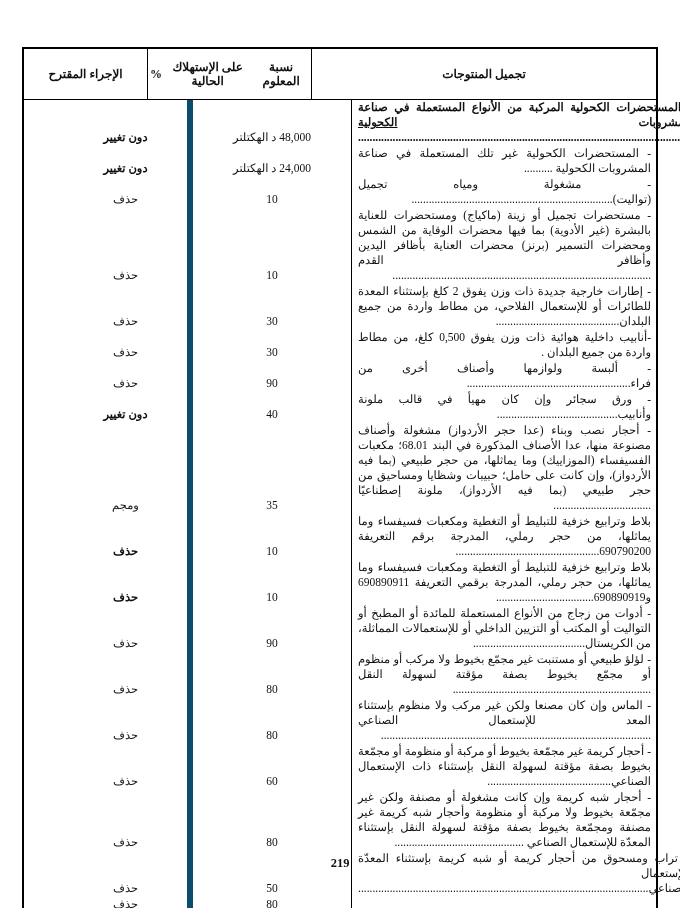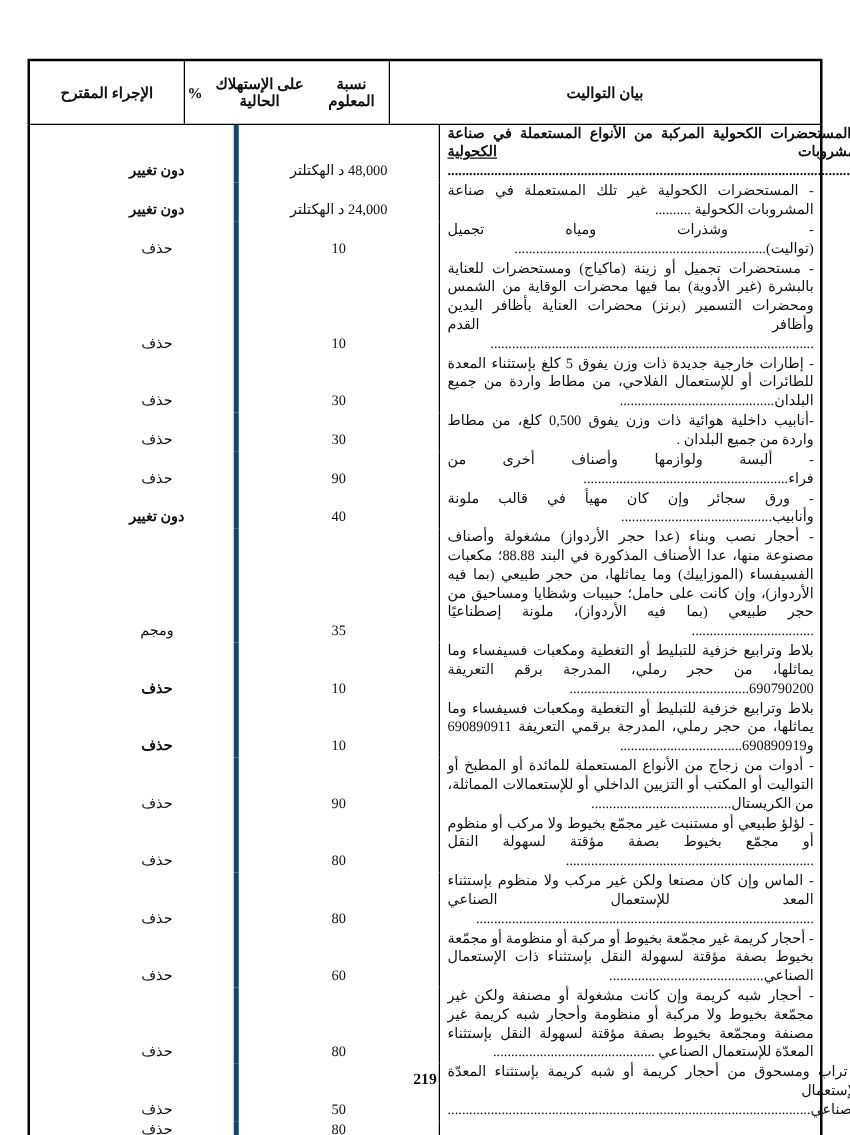--- a/index.html
+++ b/index.html
@@ -43,21 +43,21 @@
   .cell-action{
     width:123px;flex:0 0 auto;
     display:flex;flex-direction:column;justify-content:flex-end;align-items:center;
     font-size:11.5px;line-height:15px;
     direction:rtl;text-align:center;
     padding-bottom:1px;
     margin-left:40px;
   }
   .cell-rate{
     width:165px;flex:0 0 auto;
-    border-left:4px solid #0c4a6e;border-right:1px solid #000;
+    border-left:6px solid #0c4a6e;border-right:1px solid #000;
     display:flex;flex-direction:column;justify-content:flex-end;align-items:center;
     font-size:11.5px;line-height:15px;
     direction:rtl;text-align:left;
     padding-bottom:1px;
   }
   .cell-product{
     flex:1 1 auto;
     direction:rtl;
     text-align:justify;
     font-size:11.5px;
@@ -89,69 +89,69 @@
     <div class="t-header">
       <div class="hcell col-action">
         <span>الإجراء المقترح</span>
       </div>
       <div class="hcell col-rate">
         <span>نسبة المعلوم</span>
         <span>على الإستهلاك الحالية</span>
         <span>%</span>
       </div>
       <div class="hcell col-product">
-        <span>بيان التواليت</span>
+        <span>تجميل المنتوجات</span>
       </div>
     </div>
 
     <div class="t-body">
         <div class="row">
           <div class="cell cell-action b">دون تغيير</div>
           <div class="cell cell-rate">48,000 د الهكتلتر</div>
           <div class="cell cell-product b">- المستحضرات الكحولية المركبة من الأنواع المستعملة في صناعة المشروبات <u>الكحولية</u> ....................................................................................................................</div>
         </div>
         <div class="row">
           <div class="cell cell-action b">دون تغيير</div>
           <div class="cell cell-rate">24,000 د الهكتلتر</div>
           <div class="cell cell-product">- المستحضرات الكحولية غير تلك المستعملة في صناعة المشروبات الكحولية ..........</div>
         </div>
         <div class="row">
           <div class="cell cell-action">حذف</div>
           <div class="cell cell-rate">10</div>
-          <div class="cell cell-product">- وشذرات ومياه تجميل (تواليت)......................................................................</div>
+          <div class="cell cell-product">- مشغولة ومياه تجميل (تواليت)......................................................................</div>
         </div>
         <div class="row">
           <div class="cell cell-action">حذف</div>
           <div class="cell cell-rate">10</div>
           <div class="cell cell-product">- مستحضرات تجميل أو زينة (ماكياج) ومستحضرات للعناية بالبشرة (غير الأدوية) بما فيها محضرات الوقاية من الشمس ومحضرات التسمير (برنز) محضرات العناية بأظافر اليدين وأظافر القدم ..........................................................................................</div>
         </div>
         <div class="row">
           <div class="cell cell-action">حذف</div>
           <div class="cell cell-rate">30</div>
-          <div class="cell cell-product">- إطارات خارجية جديدة ذات وزن يفوق 5 كلغ بإستثناء المعدة للطائرات أو للإستعمال الفلاحي، من مطاط واردة من جميع البلدان...........................................</div>
+          <div class="cell cell-product">- إطارات خارجية جديدة ذات وزن يفوق 2 كلغ بإستثناء المعدة للطائرات أو للإستعمال الفلاحي، من مطاط واردة من جميع البلدان...........................................</div>
         </div>
         <div class="row">
           <div class="cell cell-action">حذف</div>
           <div class="cell cell-rate">30</div>
           <div class="cell cell-product">-أنابيب داخلية هوائية ذات وزن يفوق 0,500 كلغ، من مطاط واردة من جميع البلدان .</div>
         </div>
         <div class="row">
           <div class="cell cell-action">حذف</div>
           <div class="cell cell-rate">90</div>
           <div class="cell cell-product">- ألبسة ولوازمها وأصناف أخرى من فراء.........................................................</div>
         </div>
         <div class="row">
           <div class="cell cell-action b">دون تغيير</div>
           <div class="cell cell-rate">40</div>
           <div class="cell cell-product">- ورق سجائر وإن كان مهيأ في قالب ملونة وأنابيب..........................................</div>
         </div>
         <div class="row">
           <div class="cell cell-action">ومجم</div>
           <div class="cell cell-rate">35</div>
-          <div class="cell cell-product">- أحجار نصب وبناء (عدا حجر الأردواز) مشغولة وأصناف مصنوعة منها، عدا الأصناف المذكورة في البند 88.88؛ مكعبات الفسيفساء (الموزاييك) وما يماثلها، من حجر طبيعي (بما فيه الأردواز)، وإن كانت على حامل؛ حبيبات وشظايا ومساحيق من حجر طبيعي (بما فيه الأردواز)، ملونة إصطناعيًا ..................................</div>
+          <div class="cell cell-product">- أحجار نصب وبناء (عدا حجر الأردواز) مشغولة وأصناف مصنوعة منها، عدا الأصناف المذكورة في البند 68.01؛ مكعبات الفسيفساء (الموزاييك) وما يماثلها، من حجر طبيعي (بما فيه الأردواز)، وإن كانت على حامل؛ حبيبات وشظايا ومساحيق من حجر طبيعي (بما فيه الأردواز)، ملونة إصطناعيًا ..................................</div>
         </div>
         <div class="row">
           <div class="cell cell-action b">حذف</div>
           <div class="cell cell-rate">10</div>
           <div class="cell cell-product">بلاط وترابيع خزفية للتبليط أو التغطية ومكعبات فسيفساء وما يماثلها، من حجر رملي، المدرجة برقم التعريفة 690790200..................................................</div>
         </div>
         <div class="row">
           <div class="cell cell-action b">حذف</div>
           <div class="cell cell-rate">10</div>
           <div class="cell cell-product">بلاط وترابيع خزفية للتبليط أو التغطية ومكعبات فسيفساء وما يماثلها، من حجر رملي، المدرجة برقمي التعريفة 690890911 و690890919..................................</div>

